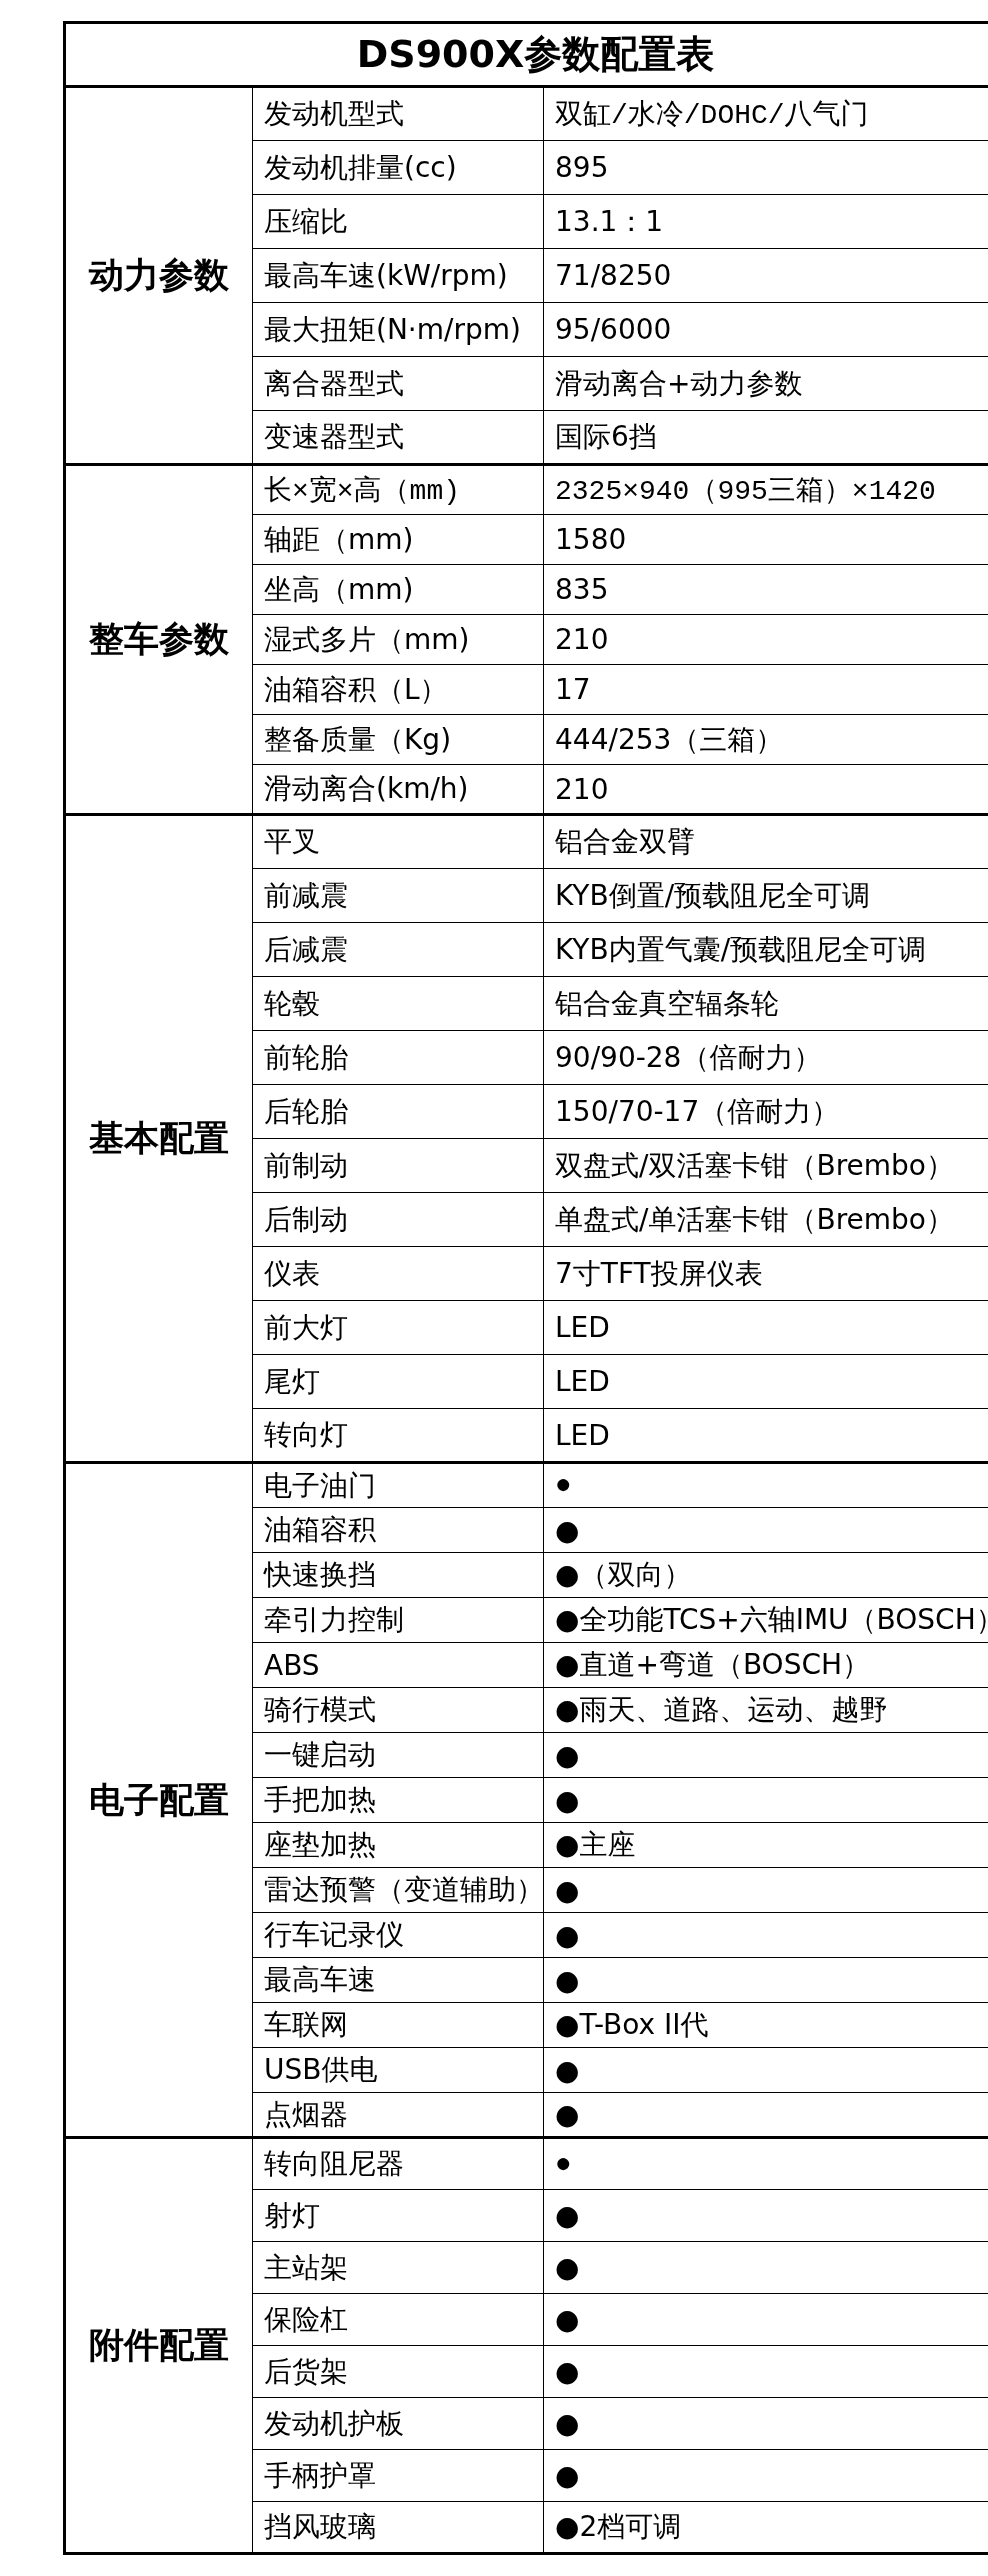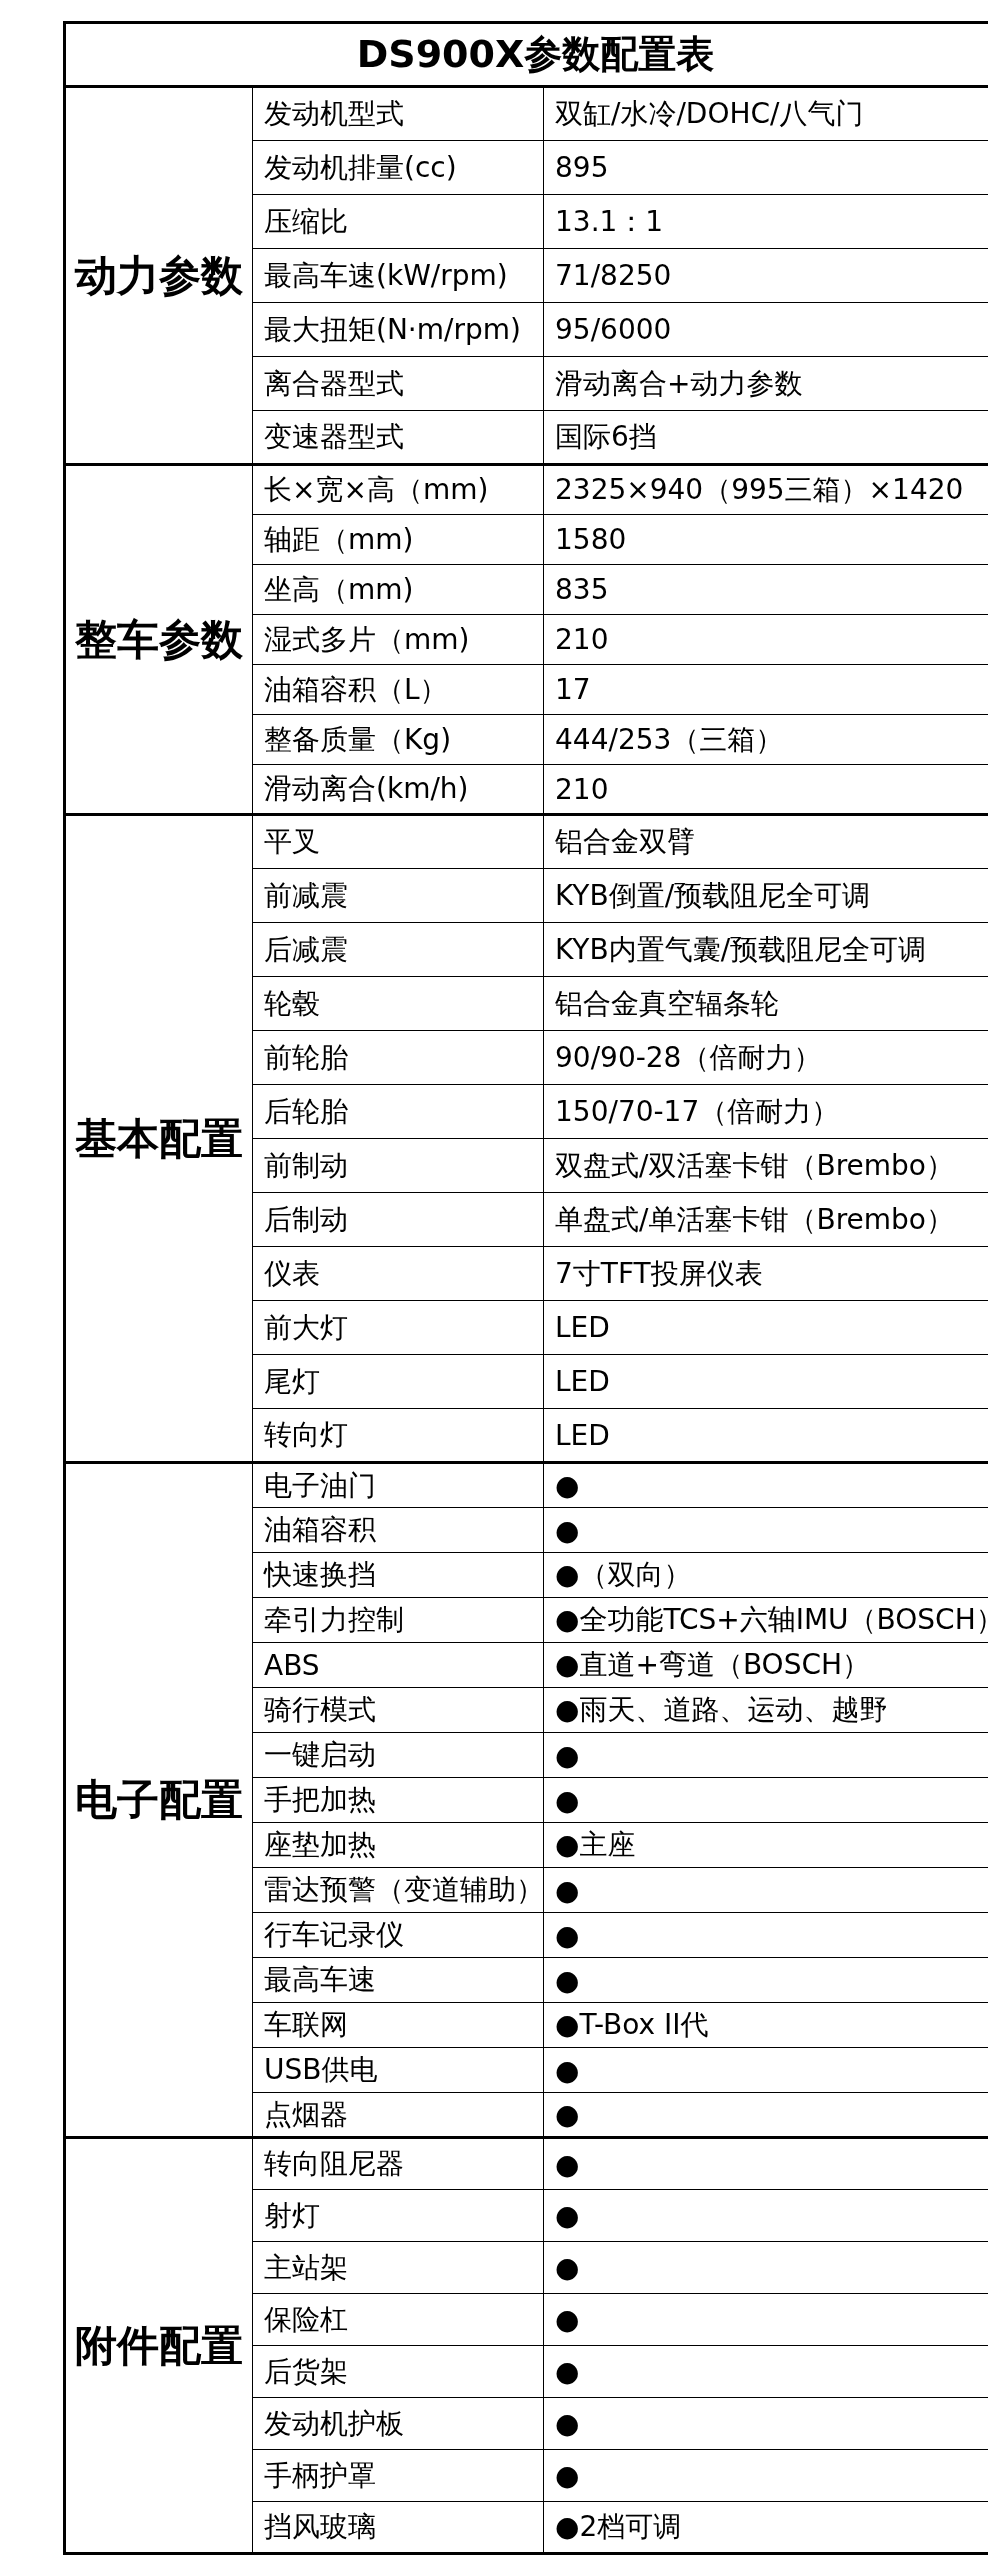--- a/index.html
+++ b/index.html
@@ -36,38 +36,38 @@
     height: 59px;
     text-align: center;
     font-weight: bold;
     font-size: 38px;
     border-bottom: 2.7px solid #000;
   }
   
   td.section-cell {
     text-align: center;
     font-weight: bold;
-    font-size: 42px;
+    font-size: 35px;
     border-right: 2.7px solid #000;
   }
   
   td.label-cell, td.value-cell {
     font-size: 28px;
     padding-left: 11px;
     border-left: 2.7px solid #000;
     border-right: 2.7px solid #000;
   }
   
   tr.sec-0 { height: 54px; }
   tr.sec-1 { height: 50px; }
   tr.sec-2 { height: 54px; }
   tr.sec-3 { height: 45px; }
   tr.sec-4 { height: 52px; }
   
-  tr.sec-start td { border-top: 3.7px solid #000; }
+  tr.sec-start td { border-top: 3.7px solid #000; font-family: Liberation Mono, monospace; }
 </style>
 </head>
 <body>
 
 <div class="page">
   <table class="spec">
     <colgroup>
       <col style="width:188px">
       <col style="width:291px">
       <col>

